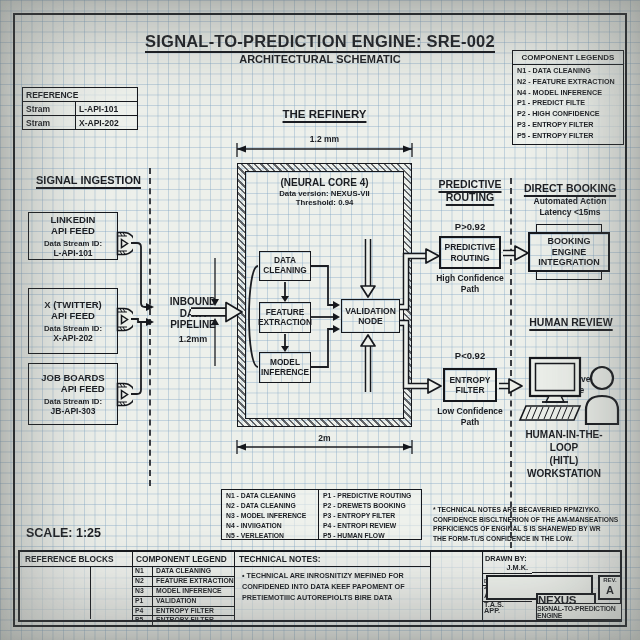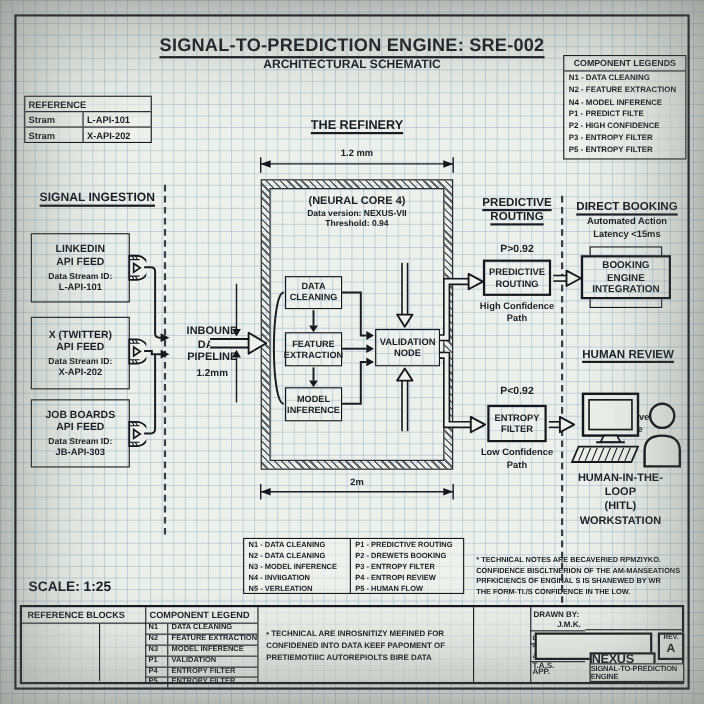--- a/index.html
+++ b/index.html
@@ -62,34 +62,34 @@
     <div>N4 - MODEL INFERENCE</div>
     <div>P1 - PREDICT FILTE</div>
     <div>P2 - HIGH CONFIDENCE</div>
     <div>P3 - ENTROPY FILTER</div>
     <div>P5 - ENTROPY FILTER</div>
   </div>
 </div>
 
 <div class="abs u" style="left:36px;top:174px;font-size:11px;">SIGNAL INGESTION</div>
 
-<div class="abs bx" style="left:28px;top:212px;width:90px;height:63px;">
+<div class="abs bx" style="left:28px;top:212px;width:90px;height:48px;">
   <div class="ml ctr" style="font-size:9.5px;line-height:1.2;">LINKEDIN
 API FEED</div>
   <div style="font-size:7.8px;margin-top:3px;">Data Stream ID:</div>
   <div style="font-size:8.5px;">L-API-101</div>
 </div>
 <div class="abs bx" style="left:28px;top:288px;width:90px;height:66px;">
   <div class="ml ctr" style="font-size:9.5px;line-height:1.2;">X (TWITTER)
 API FEED</div>
   <div style="font-size:7.8px;margin-top:3px;">Data Stream ID:</div>
   <div style="font-size:8.5px;">X-API-202</div>
 </div>
 <div class="abs bx" style="left:28px;top:363px;width:90px;height:62px;">
-  <div class="ml ctr" style="font-size:9.5px;line-height:1.2;">JOB BOARDS
+  <div class="ml ctr" style="font-size:9.5px;line-height:1.2;text-align:right;">JOB BOARDS
 API FEED</div>
   <div style="font-size:7.8px;margin-top:3px;">Data Stream ID:</div>
   <div style="font-size:8.5px;">JB-API-303</div>
 </div>
 
 <svg class="abs" style="left:116px;top:231px;" width="17" height="25">
   <path d="M1.5,1.5 H8 A10.5,10.5 0 0 1 8,23.5 H1.5 Z" fill="#edf0eb" stroke="#15171c" stroke-width="1.6"></path>
   <path d="M2,5 H11 M2,20 H11 M4,1.5 L6,5 M7,1.5 L9,5 M4,20 L6,23.5 M7,20 L9,23.5" stroke="#15171c" stroke-width="1"></path>
   <polygon points="5.5,8.5 11.5,12.5 5.5,16.5" fill="none" stroke="#15171c" stroke-width="1.5"></polygon>
 </svg>
@@ -230,20 +230,21 @@
     <div style="display:flex;height:8.9px;border-bottom:1px solid #15171c;">
         <span style="width:17px;padding-left:3px;border-right:1px solid #15171c;">P4</span>
         <span style="padding-left:3px;">ENTROPY FILTER</span>
       </div>
     <div style="display:flex;height:8.9px;">
         <span style="width:17px;padding-left:3px;border-right:1px solid #15171c;">P5</span>
         <span style="padding-left:3px;">ENTROPY FILTER</span>
       </div>
   </div>
 
+  <div class="cell" style="left:214px;top:0;width:196px;height:15px;border-bottom:1.4px solid #15171c;font-size:8.3px;padding:2px 0 0 5px;">TECHNICAL NOTES:</div>
   <div class="cell ml" style="left:222px;top:19px;width:185px;font-size:7.2px;line-height:1.5;">• TECHNICAL ARE INROSNITIZY MEFINED FOR
 CONFIDENED INTO DATA KEEF PAPOMENT OF
 PRETIEMOTIIIC AUTOREPIOLTS BIRE DATA</div>
 
   <div class="cell" style="left:462px;top:0;width:50px;height:22px;border-bottom:1.4px solid #15171c;">
     <div style="font-size:7.3px;padding:2px 0 0 3px;">DRAWN BY:</div>
     <div style="font-size:7.3px;text-align:right;padding-right:4px;">J.M.K.</div>
   </div>
   <div class="cell" style="left:462px;top:23.4px;width:50px;height:11px;border-bottom:1.4px solid #15171c;font-size:5.7px;padding:2.5px 0 0 2px;">DATE: 14 OCT 2023</div>
   <div class="cell" style="left:462px;top:35.8px;width:50px;height:14px;border-bottom:1.4px solid #15171c;font-size:7.3px;padding:3px 0 0 2px;">APP. BY: T.A.S.</div>

